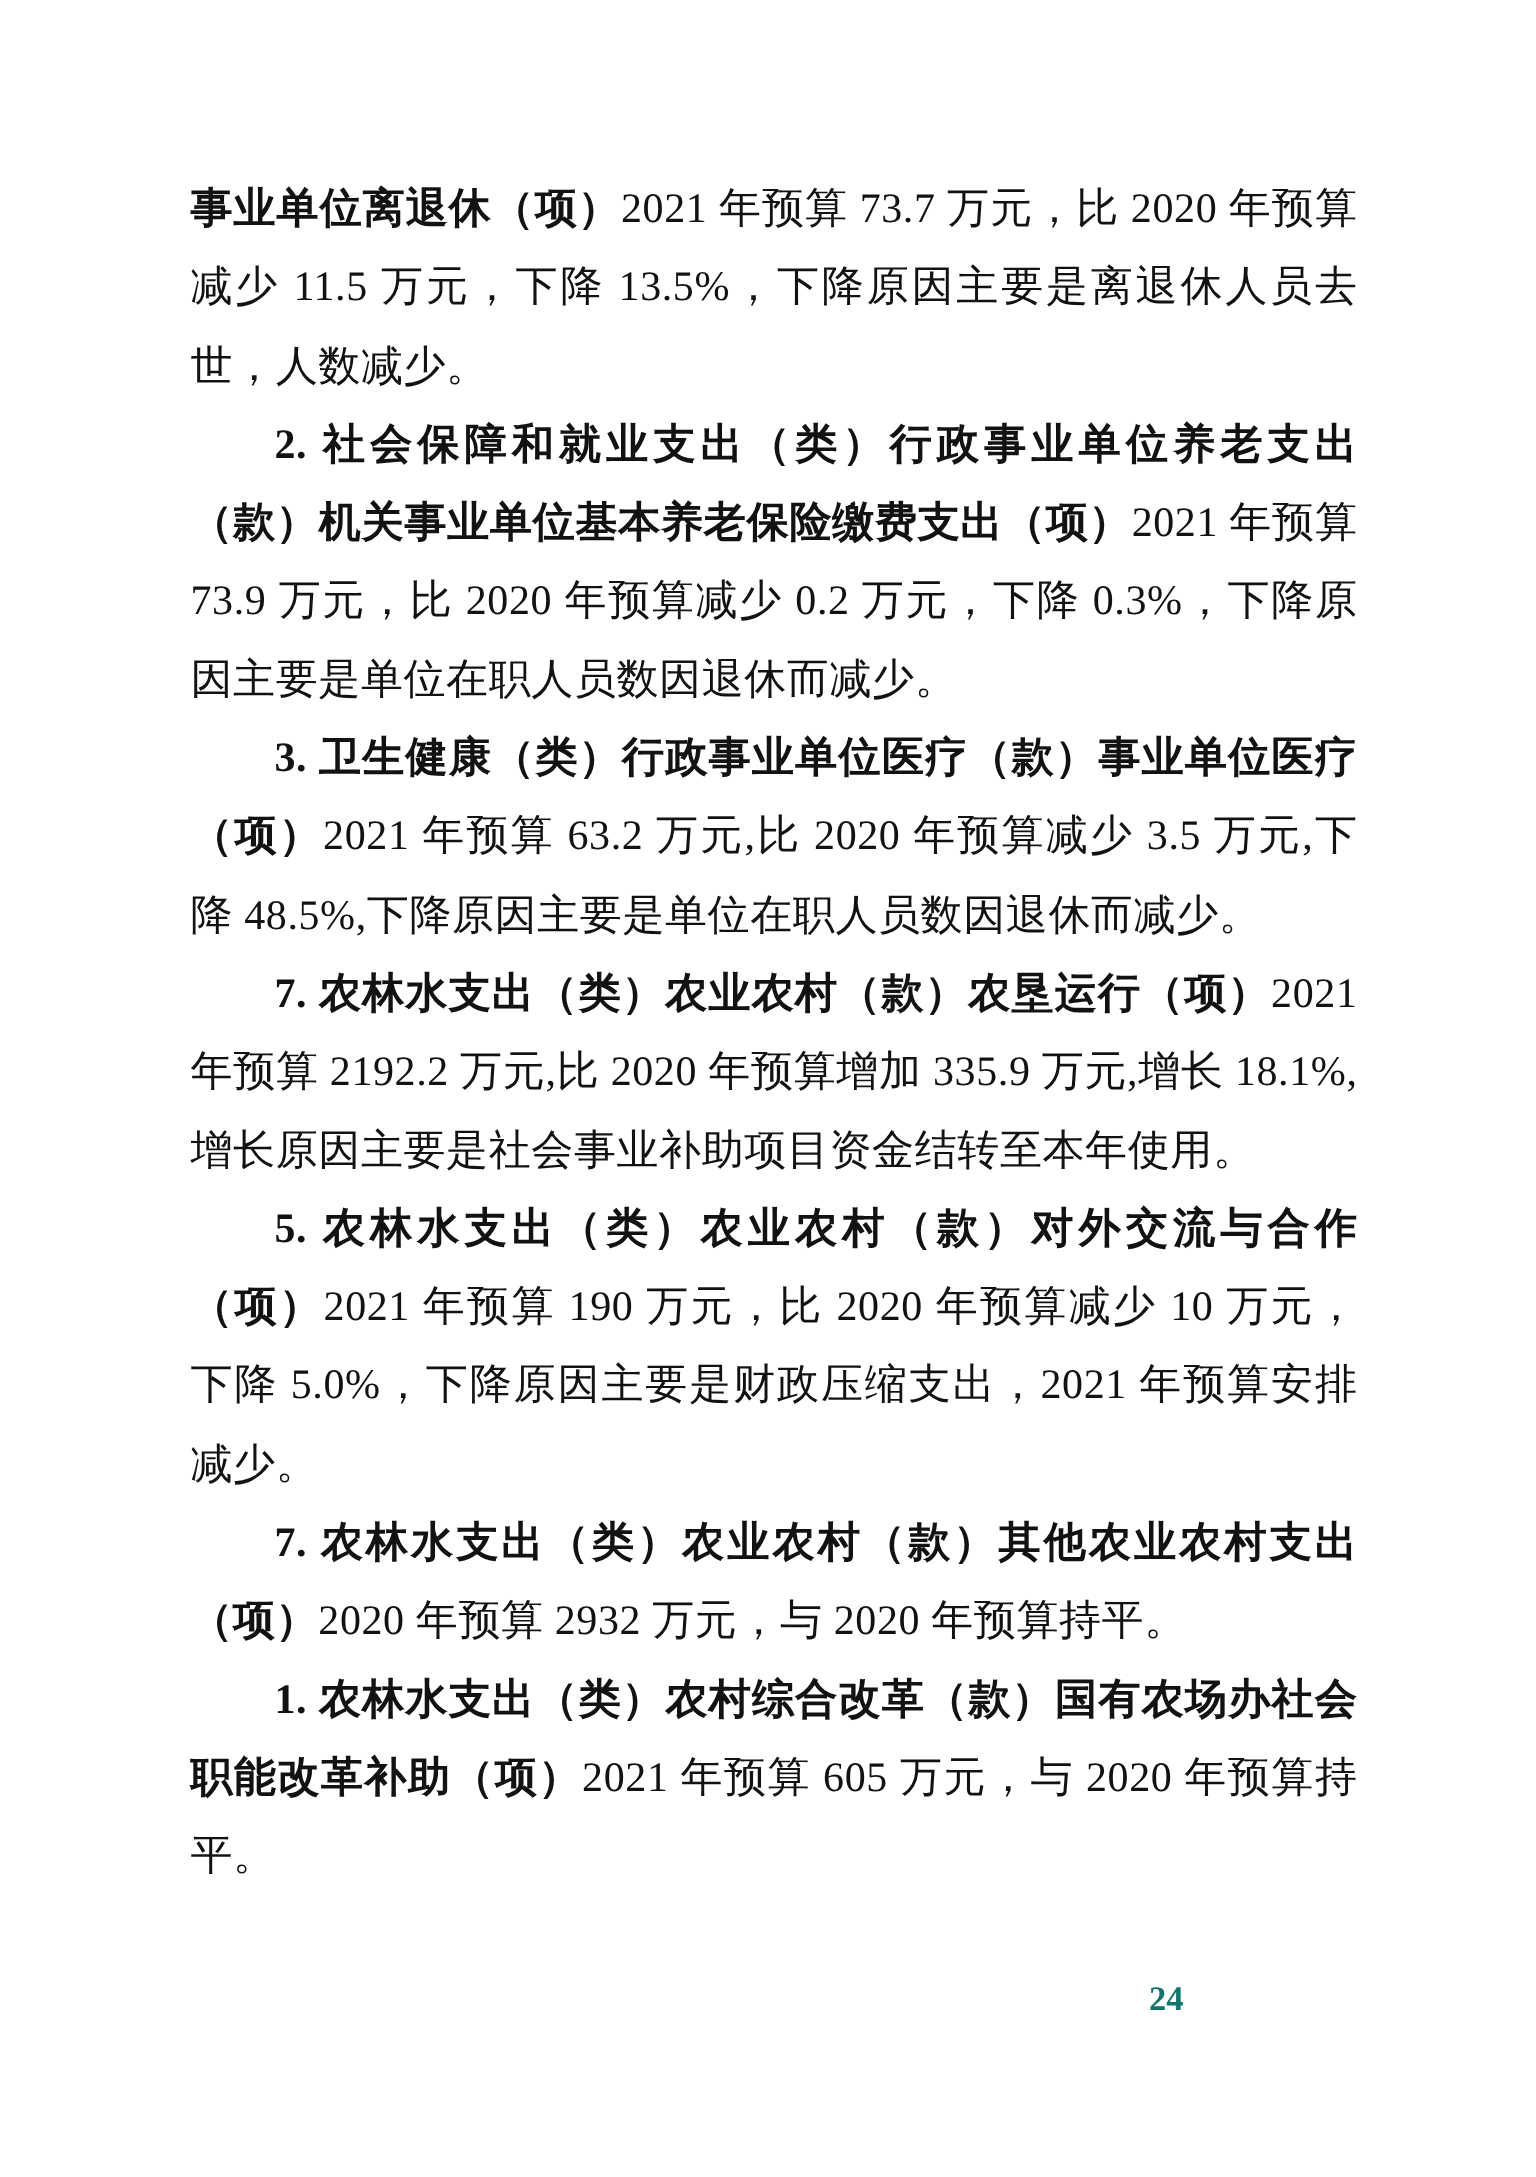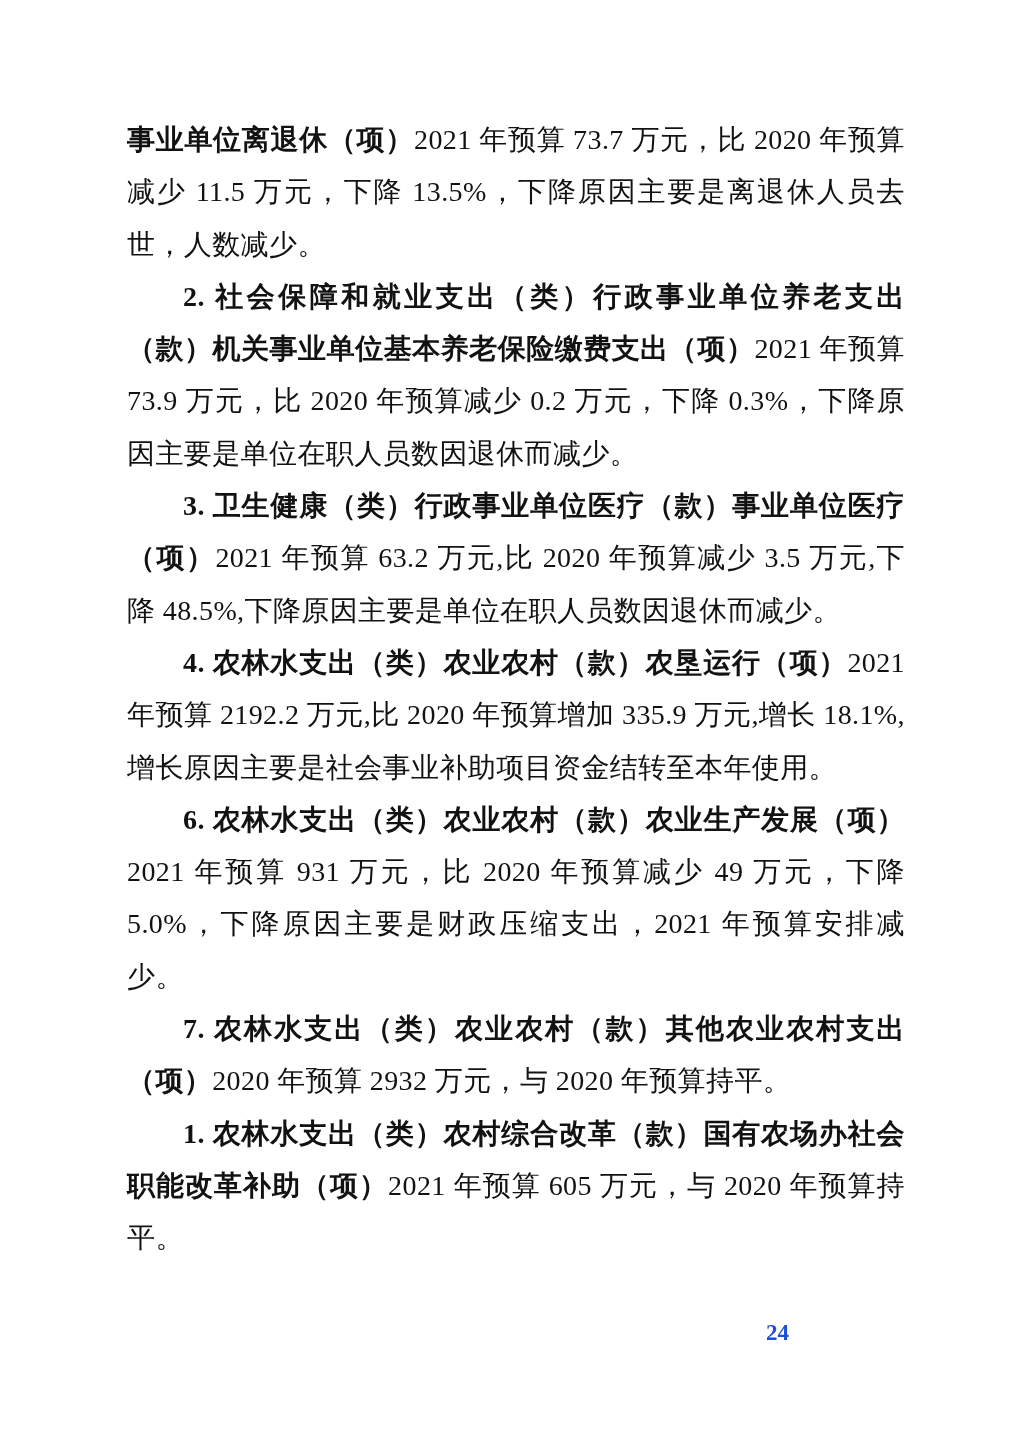--- a/index.html
+++ b/index.html
@@ -36,39 +36,39 @@
   }
   .para .hd {
     font-weight: bold;
   }
   .page-number {
     position: absolute;
     left: 766px;
     top: 1320px;
     font-size: 23px;
     font-weight: bold;
-    color: #1d4ed8;
+    color: #0f766e;
   }
 </style>
 </head>
 <body>
 
 <div class="page">
   <div class="content">
 
     <p class="para"><span class="hd">事业单位离退休（项）</span><span class="bd">2021 年预算 73.7 万元，比 2020 年预算减少 11.5 万元，下降 13.5%，下降原因主要是离退休人员去世，人数减少。</span></p>
 
     <p class="para indent"><span class="hd">2. 社会保障和就业支出（类）行政事业单位养老支出（款）机关事业单位基本养老保险缴费支出（项）</span><span class="bd">2021 年预算 73.9 万元，比 2020 年预算减少 0.2 万元，下降 0.3%，下降原因主要是单位在职人员数因退休而减少。</span></p>
 
     <p class="para indent"><span class="hd">3. 卫生健康（类）行政事业单位医疗（款）事业单位医疗（项）</span><span class="bd">2021 年预算 63.2 万元,比 2020 年预算减少 3.5 万元,下降 48.5%,下降原因主要是单位在职人员数因退休而减少。</span></p>
 
-    <p class="para indent"><span class="hd">4. 农林水支出（类）农业农村（款）农垦运行（项）</span><span class="bd">2021 年预算 2192.2 万元,比 2020 年预算增加 335.9 万元,增长 18.1%,增长原因主要是社会事业补助项目资金结转至本年使用。</span></p>
+    <p class="para indent"><span class="hd">7. 农林水支出（类）农业农村（款）农垦运行（项）</span><span class="bd">2021 年预算 2192.2 万元,比 2020 年预算增加 335.9 万元,增长 18.1%,增长原因主要是社会事业补助项目资金结转至本年使用。</span></p>
 
+    <p class="para indent"><span class="hd">5. 农林水支出（类）农业农村（款）对外交流与合作（项）</span><span class="bd">2021 年预算 190 万元，比 2020 年预算减少 10 万元，下降 5.0%，下降原因主要是财政压缩支出，2021 年预算安排减少。</span></p>
 
-    <p class="para indent"><span class="hd">6. 农林水支出（类）农业农村（款）农业生产发展（项）</span><span class="bd">2021 年预算 931 万元，比 2020 年预算减少 49 万元，下降 5.0%，下降原因主要是财政压缩支出，2021 年预算安排减少。</span></p>
 
     <p class="para indent"><span class="hd">7. 农林水支出（类）农业农村（款）其他农业农村支出（项）</span><span class="bd">2020 年预算 2932 万元，与 2020 年预算持平。</span></p>
 
     <p class="para indent"><span class="hd">1. 农林水支出（类）农村综合改革（款）国有农场办社会职能改革补助（项）</span><span class="bd">2021 年预算 605 万元，与 2020 年预算持平。</span></p>
 
   </div>
 
   <div class="page-number">24</div>
 </div>
 

